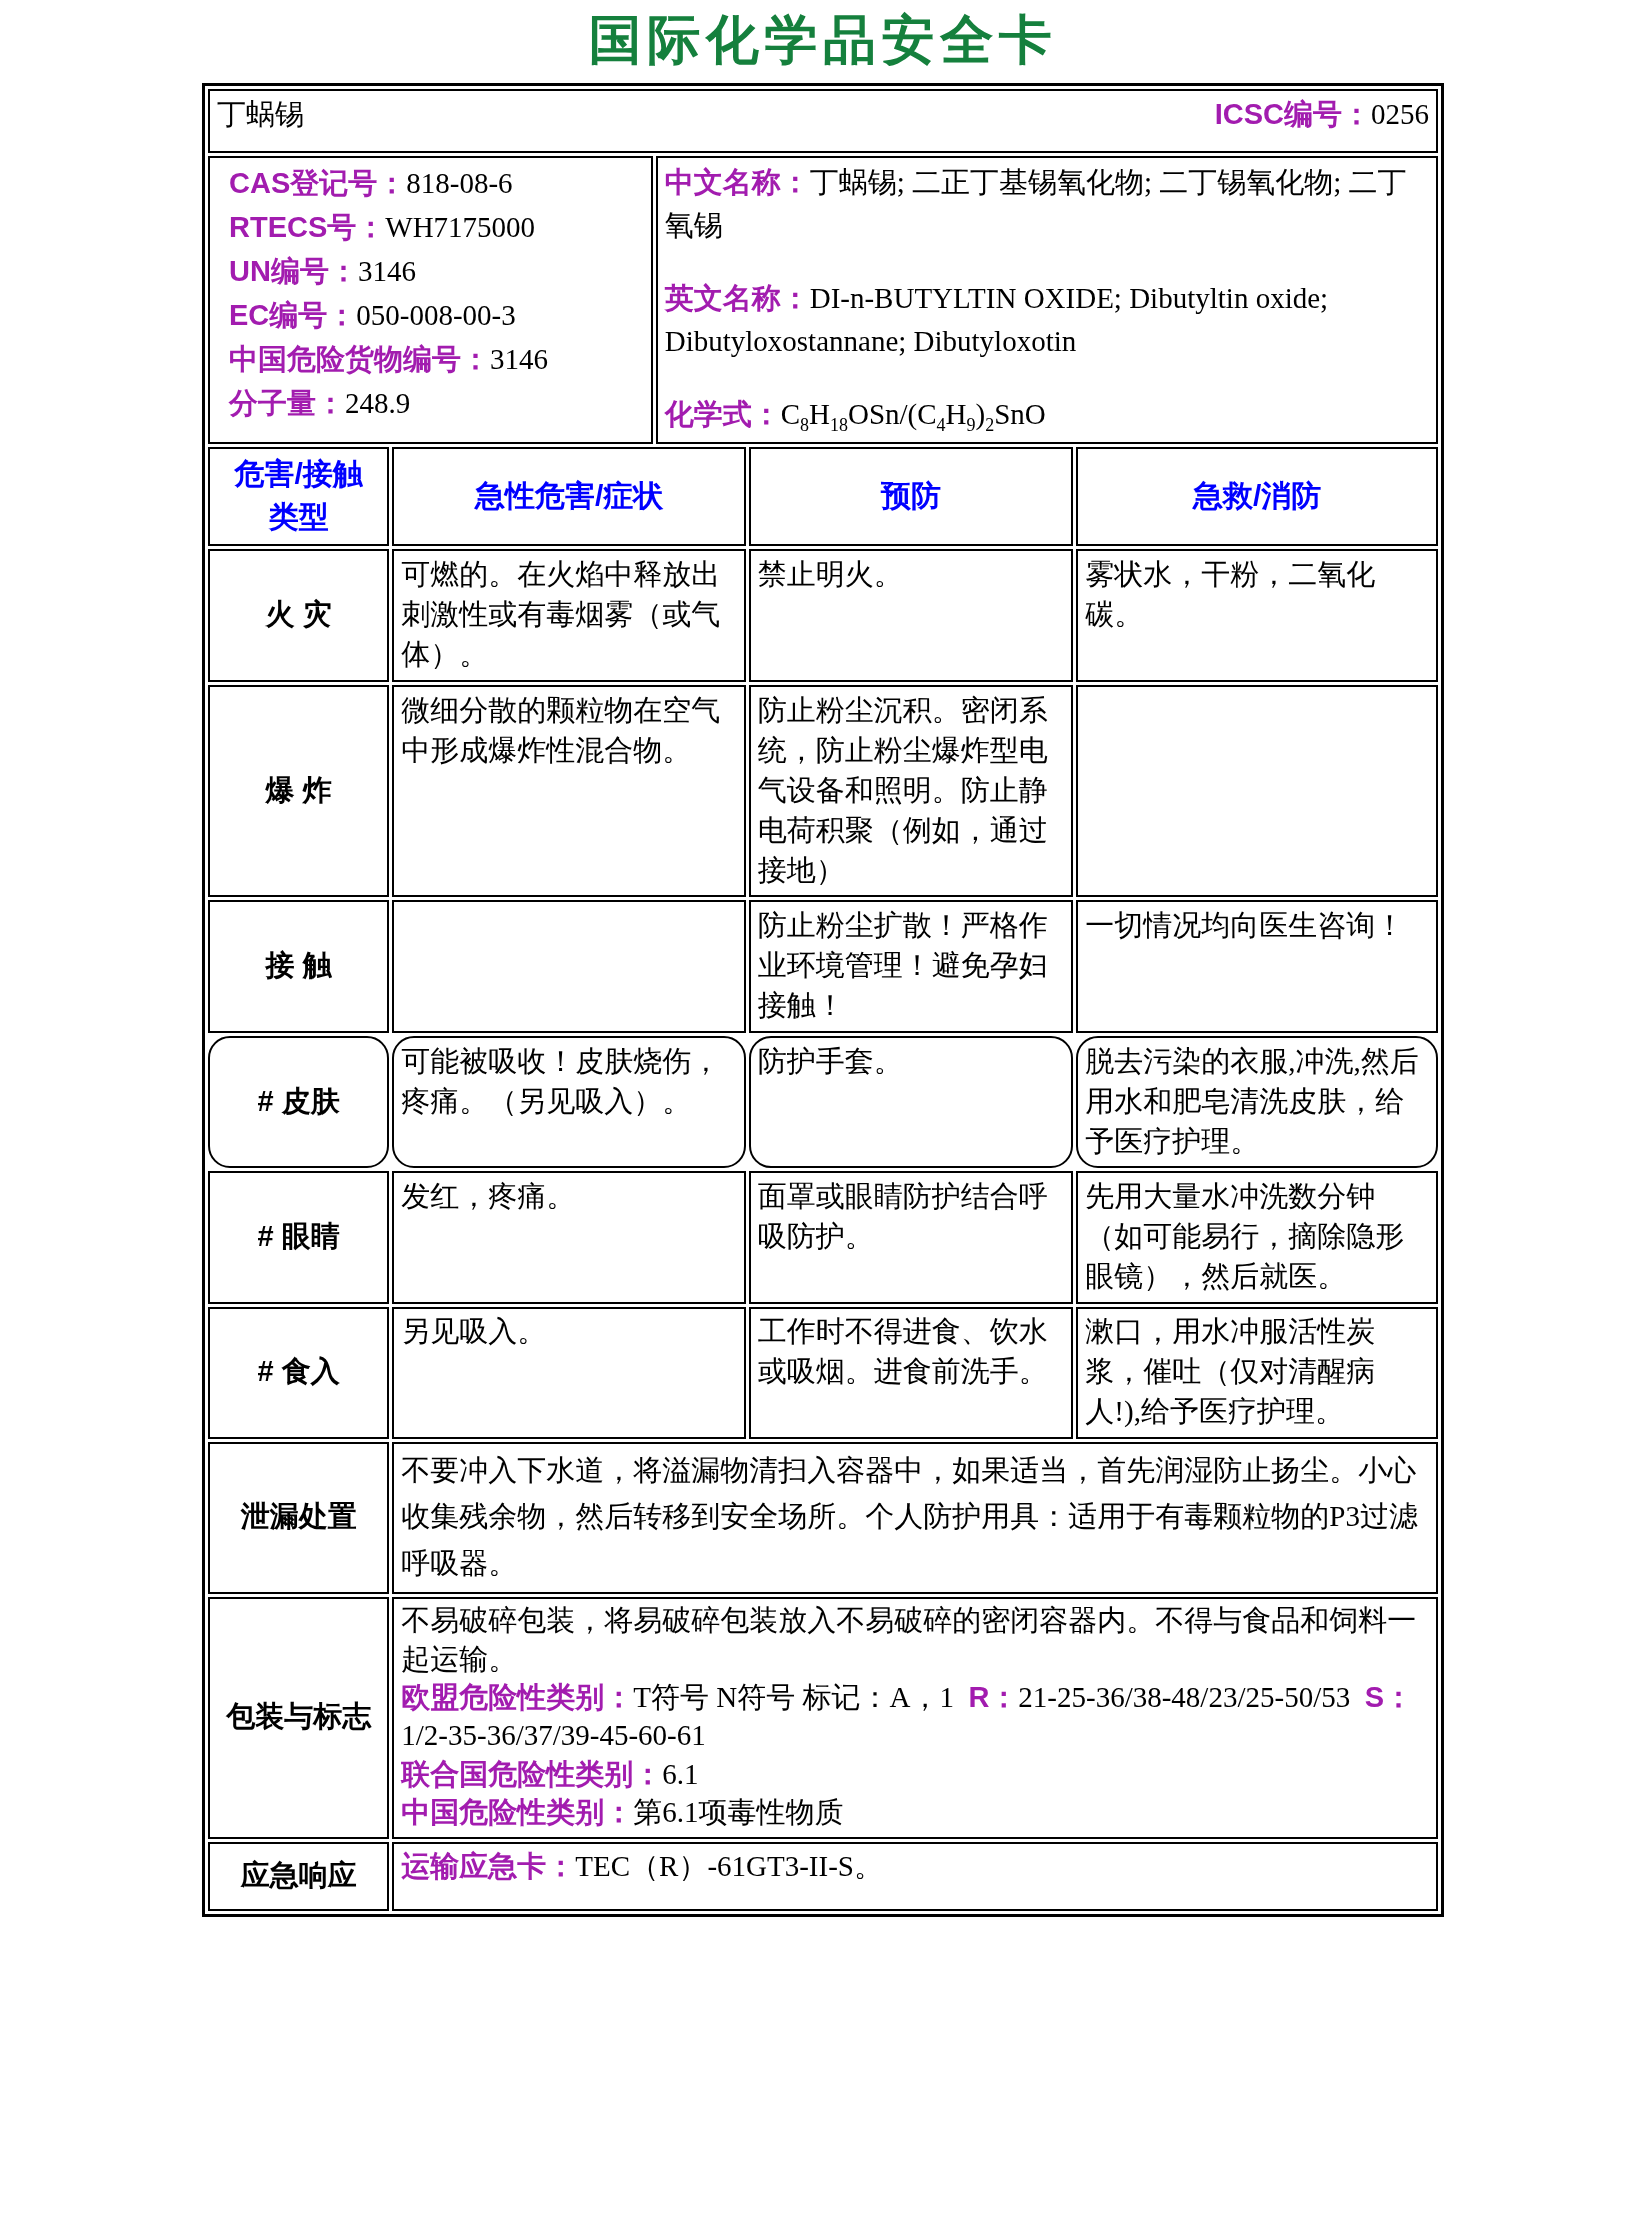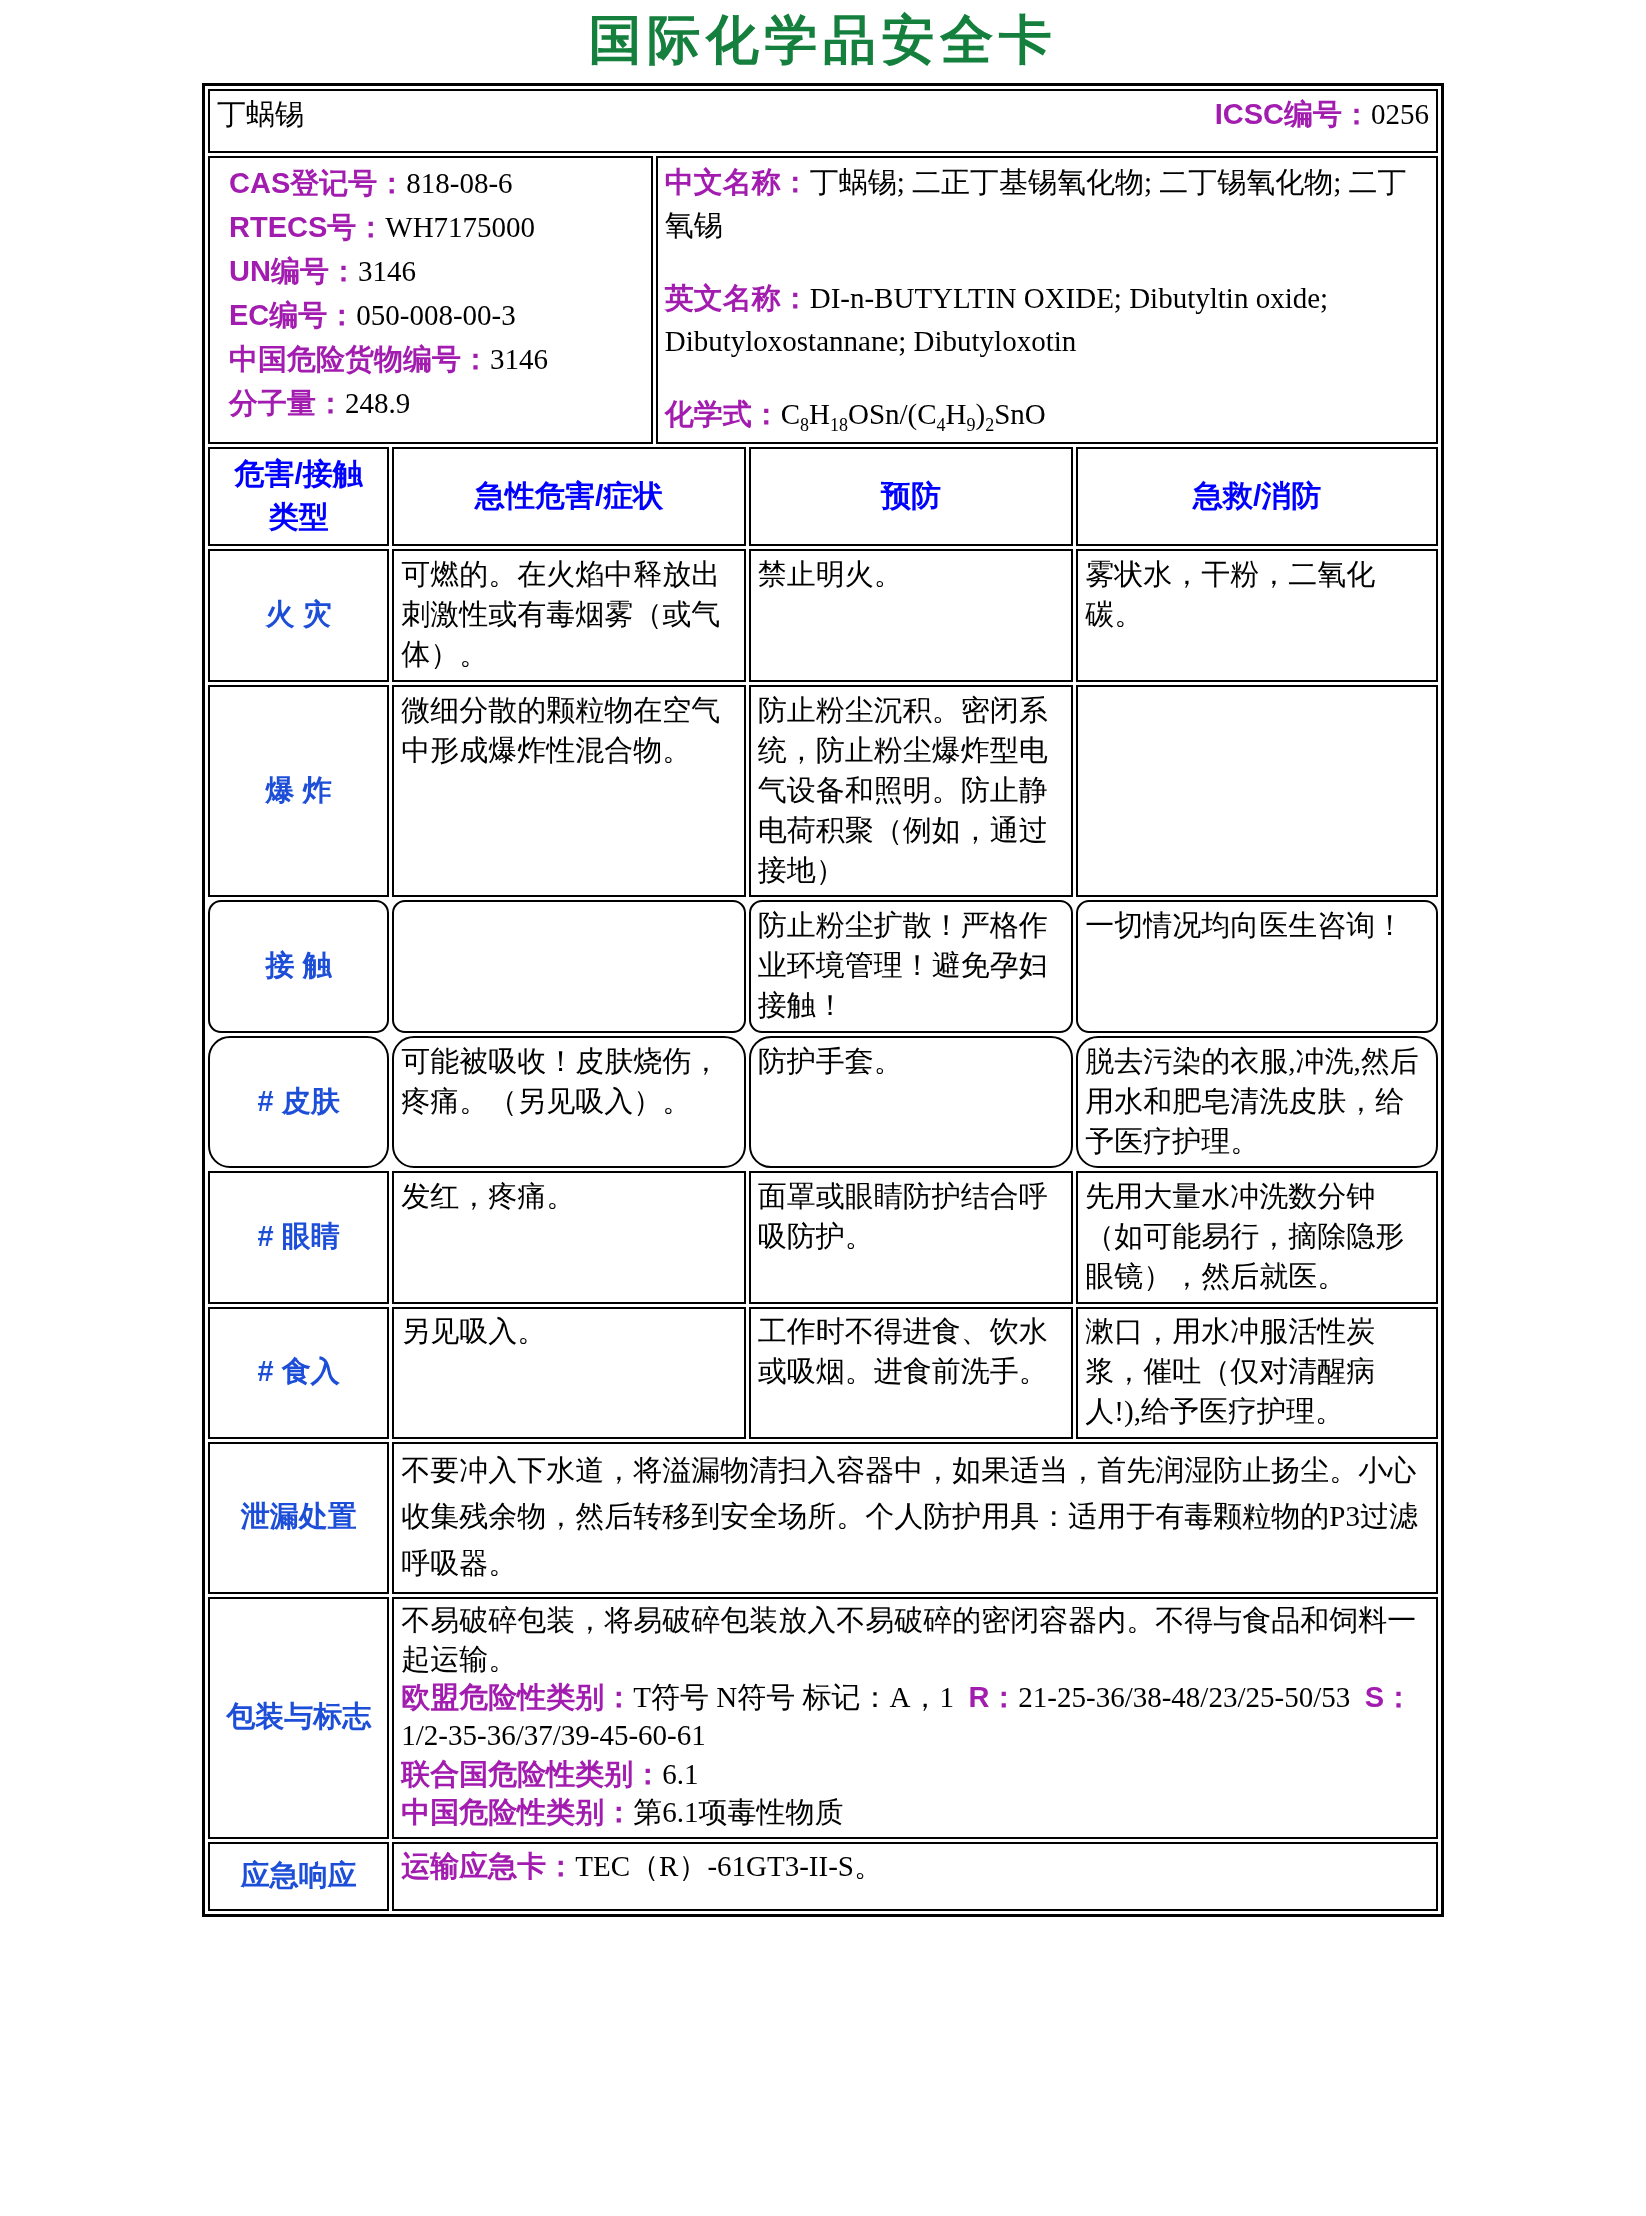--- a/index.html
+++ b/index.html
@@ -28,41 +28,41 @@
   .lbl{
     color:#a21caf;font-weight:bold;
     font-family:"Liberation Sans","DejaVu Sans",sans-serif;
   }
   th{
     color:#0000ff;font-weight:bold;text-align:center;vertical-align:middle;
     font-family:"Liberation Sans","DejaVu Sans",sans-serif;
     white-space:pre-line;font-size:30px;line-height:1.45;
   }
   td.rowlbl{
-    color:#1d4ed8;font-weight:bold;text-align:center;vertical-align:middle;
+    color:#000000;font-weight:bold;text-align:center;vertical-align:middle;
     font-family:"Liberation Sans","DejaVu Sans",sans-serif;
     font-size:29px;
   }
   .name-cell{vertical-align:top;}
   .name-line{display:flex;justify-content:space-between;align-items:baseline;}
   .ids-cell{line-height:1.52;}
   .id-line{white-space:nowrap;margin-left:12px;}
   .names-cell p{margin:0 0 29px 0;line-height:1.5;}
   .names-cell p:last-child{margin-bottom:0;}
   .section-content{white-space:pre-wrap;}
   .r-spillage .section-content{line-height:1.6;}
   .r-packaging .section-content{line-height:1.32;}
   sub{font-size:0.62em;line-height:0;}
   
   .r-name td{height:64px;}
   .r-ids td{height:265px;}
   .r-hdr th{height:92px;}
   .r-fire td{height:120px;}
   .r-explosion td{height:182px;}
-  .r-contact td{height:115px;border-radius:13px;}
+  .r-contact td{height:115px;}
   .r-inhalation td{height:76px;}
   .r-skin td{height:112px;border-radius:22px;}
   .r-eyes td{height:106px;}
   .r-ingestion td{height:115px;}
   .r-spillage td{height:147px;}
   .r-packaging td{height:210px;}
   .r-emergency td{height:69px;}
   .r-storage td{height:50px;}
 </style>
 </head>

